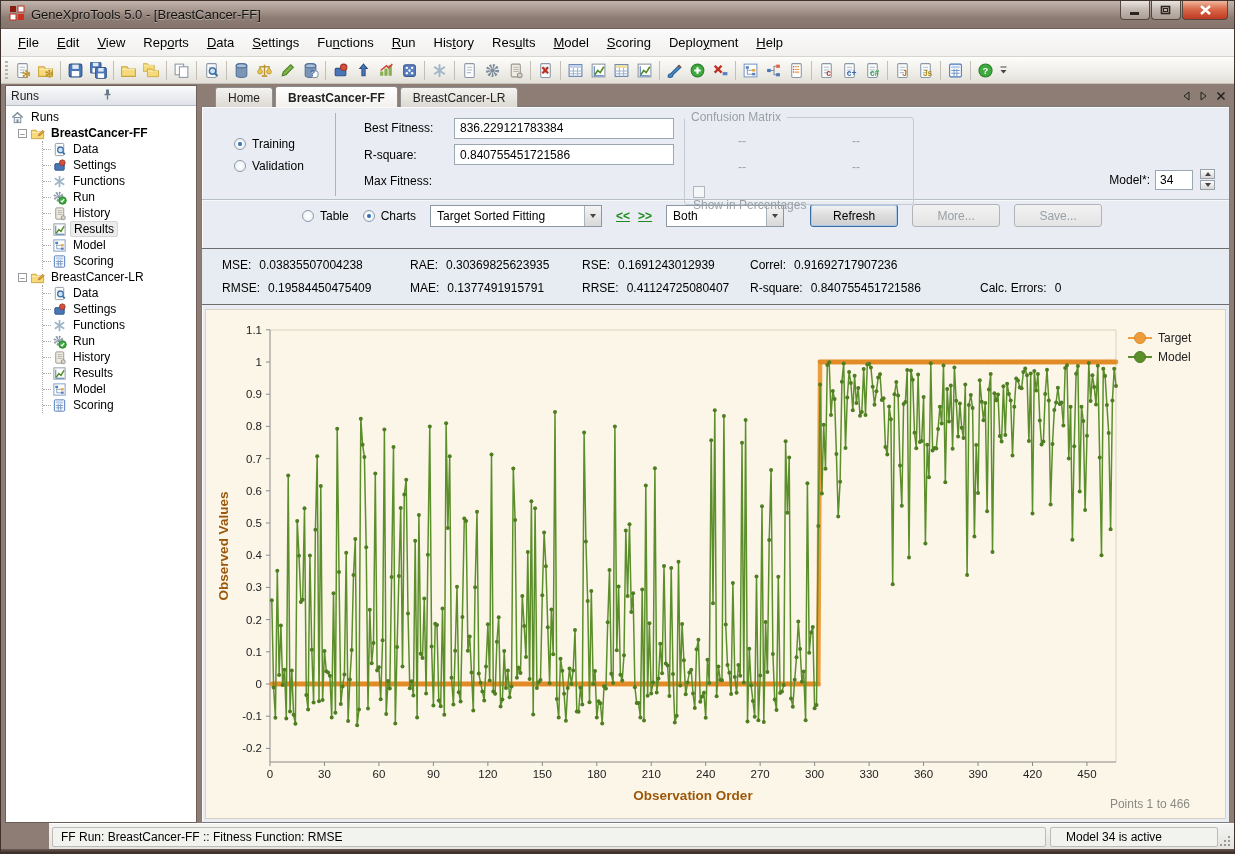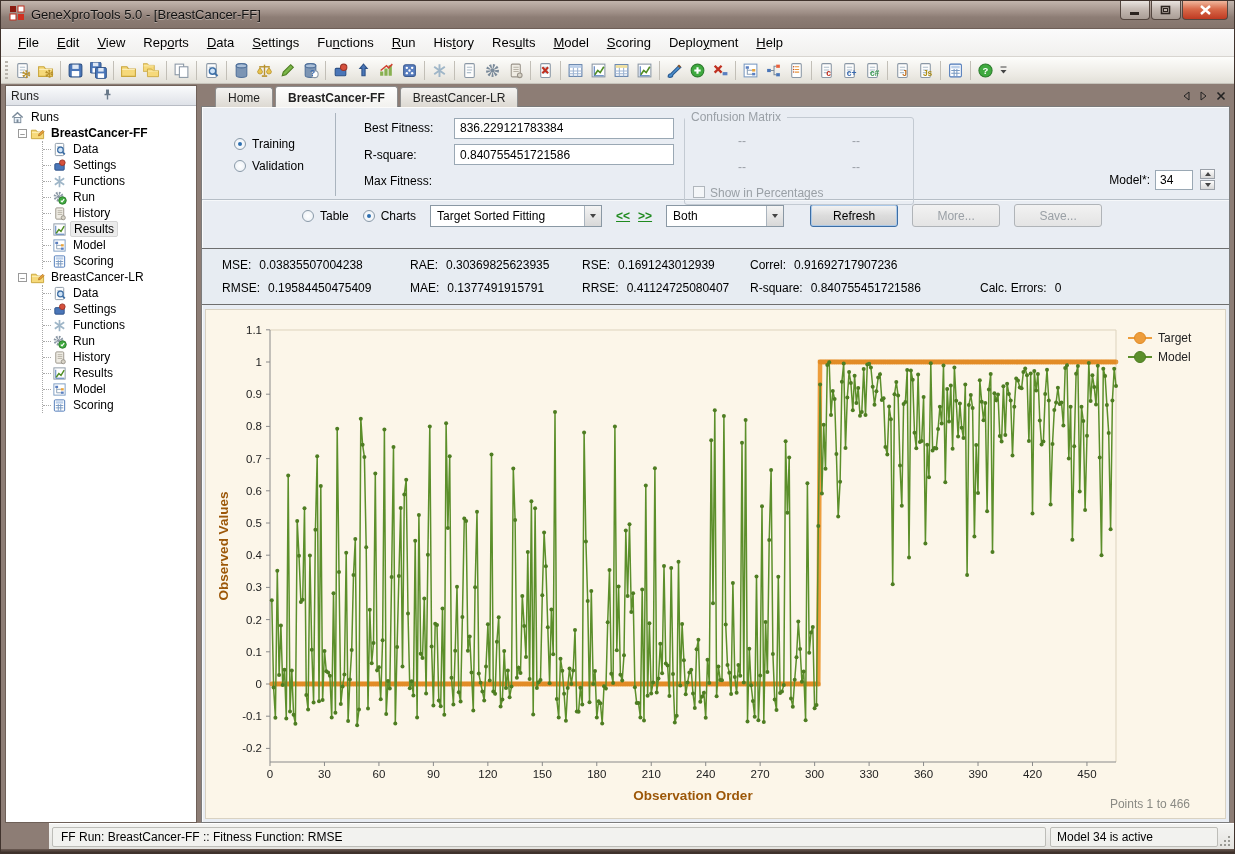--- a/index.html
+++ b/index.html
@@ -65,21 +65,21 @@
   .fields{display:flex;flex-direction:column;justify-content:space-between;padding:4px 0;}
   .field-row{display:flex;align-items:center;height:22px;}
   .field-row label{width:90px;font-size:12px;color:#000;}
   .field-row input{width:220px;height:21px;border:1px solid #9aa8b4;background:#fff;font-size:12px;
     font-family:inherit;padding:0 5px;color:#000;}
   .confusion{position:absolute;left:482px;top:10px;width:230px;height:88px;border:1px solid #c3cad2;
     border-radius:3px;color:#9aa0a6;font-size:12px;}
   .confusion .gb-title{position:absolute;top:-8px;left:0;right:0;text-align:left;}
   .confusion .gb-title em{background:#e9edf3;padding:0 6px;font-style:normal;}
   .conf-grid{display:grid;grid-template-columns:1fr 1fr;justify-items:center;margin-top:16px;row-gap:12px;}
-  .conf-check{display:flex;align-items:flex-start;gap:5px;margin:12px 0 0 8px;}
+  .conf-check{display:flex;align-items:flex-start;margin:12px 0 0 8px;flex-direction:column;}
   .checkbox{width:12px;height:12px;border:1px solid #b0b6bc;background:#f4f6f8;flex:none;}
   .model-spin{position:absolute;right:14px;top:62px;display:flex;align-items:center;gap:5px;font-size:12px;color:#000;}
   .model-spin input{width:38px;height:20px;border:1px solid #9aa8b4;font-size:12px;font-family:inherit;padding:0 4px;}
   .spin-btns{display:flex;flex-direction:column;gap:1px;margin-left:2px;}
   .spin-btn{width:15px;height:10px;border:1px solid #9aa0a8;background:linear-gradient(#fdfdfd,#d8d8d8);
     display:flex;align-items:center;justify-content:center;}
   .tri-up{width:0;height:0;border-left:3px solid transparent;border-right:3px solid transparent;border-bottom:4px solid #444;}
   .tri-down{width:0;height:0;border-left:3px solid transparent;border-right:3px solid transparent;border-top:4px solid #444;}
   
   .controls-row{height:34px;display:flex;align-items:center;padding-left:100px;gap:14px;
@@ -104,21 +104,21 @@
   .stats-row .stat:nth-child(2){width:172px;}
   .stats-row .stat:nth-child(3){width:168px;}
   .stats-row .stat:nth-child(4){width:230px;}
   
   .chart-panel{flex:1;margin:4px 3px 3px 3px;background:#fcf6e9;border:1px solid #d9d2c2;position:relative;}
   
   .statusbar{position:absolute;left:0;right:0;bottom:4px;height:26px;background:linear-gradient(#f4f4f2,#e4e3df);
     border-top:1px solid #fff;display:flex;align-items:center;font-size:12px;color:#000;margin-left:48px;}
   .status-left{flex:1;padding-left:8px;height:20px;display:flex;align-items:center;border:1px solid #bdbdb8;
     border-radius:2px;margin-left:3px;background:#f2f2ef;}
-  .status-right{width:168px;height:20px;display:flex;align-items:center;padding-left:6px;border:1px solid #bdbdb8;
+  .status-right{width:168px;height:20px;display:flex;align-items:center;padding-left:15px;border:1px solid #bdbdb8;
     border-radius:2px;margin:0 16px 0 4px;background:#f2f2ef;}
   .grip{position:absolute;right:3px;bottom:2px;width:12px;height:12px;
     background:radial-gradient(circle at 2px 10px,#9a9a94 1px,transparent 1.3px),
                radial-gradient(circle at 6px 10px,#9a9a94 1px,transparent 1.3px),
                radial-gradient(circle at 10px 10px,#9a9a94 1px,transparent 1.3px),
                radial-gradient(circle at 6px 6px,#9a9a94 1px,transparent 1.3px),
                radial-gradient(circle at 10px 6px,#9a9a94 1px,transparent 1.3px),
                radial-gradient(circle at 10px 2px,#9a9a94 1px,transparent 1.3px);}
   .frame-bottom{position:absolute;left:0;right:0;bottom:0;height:4px;background:linear-gradient(#6a5a52,#382c26);}
 </style>

